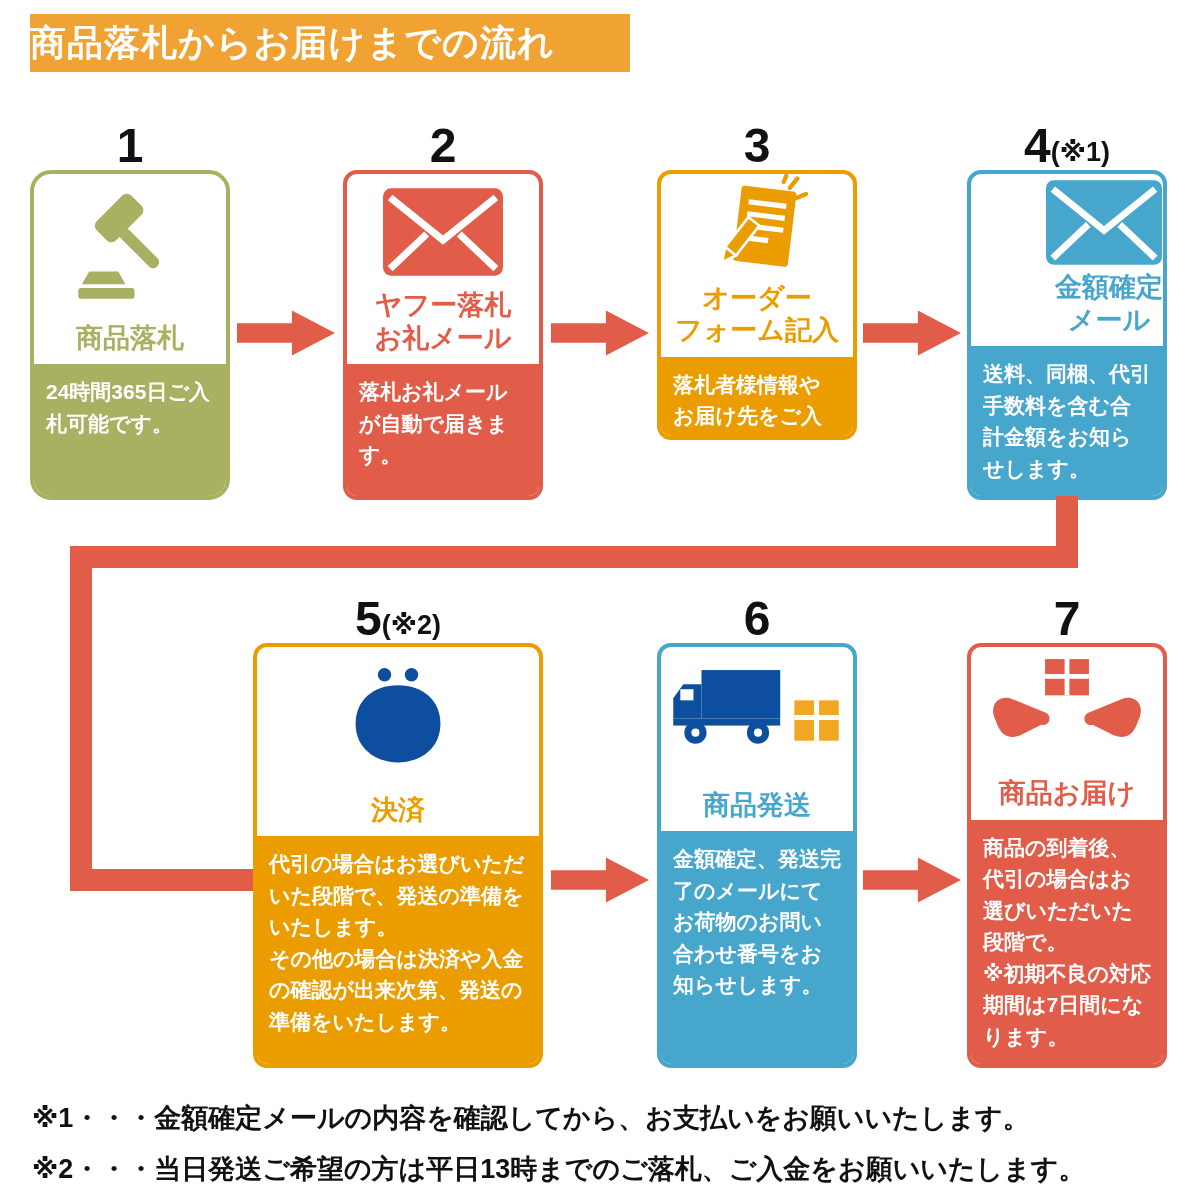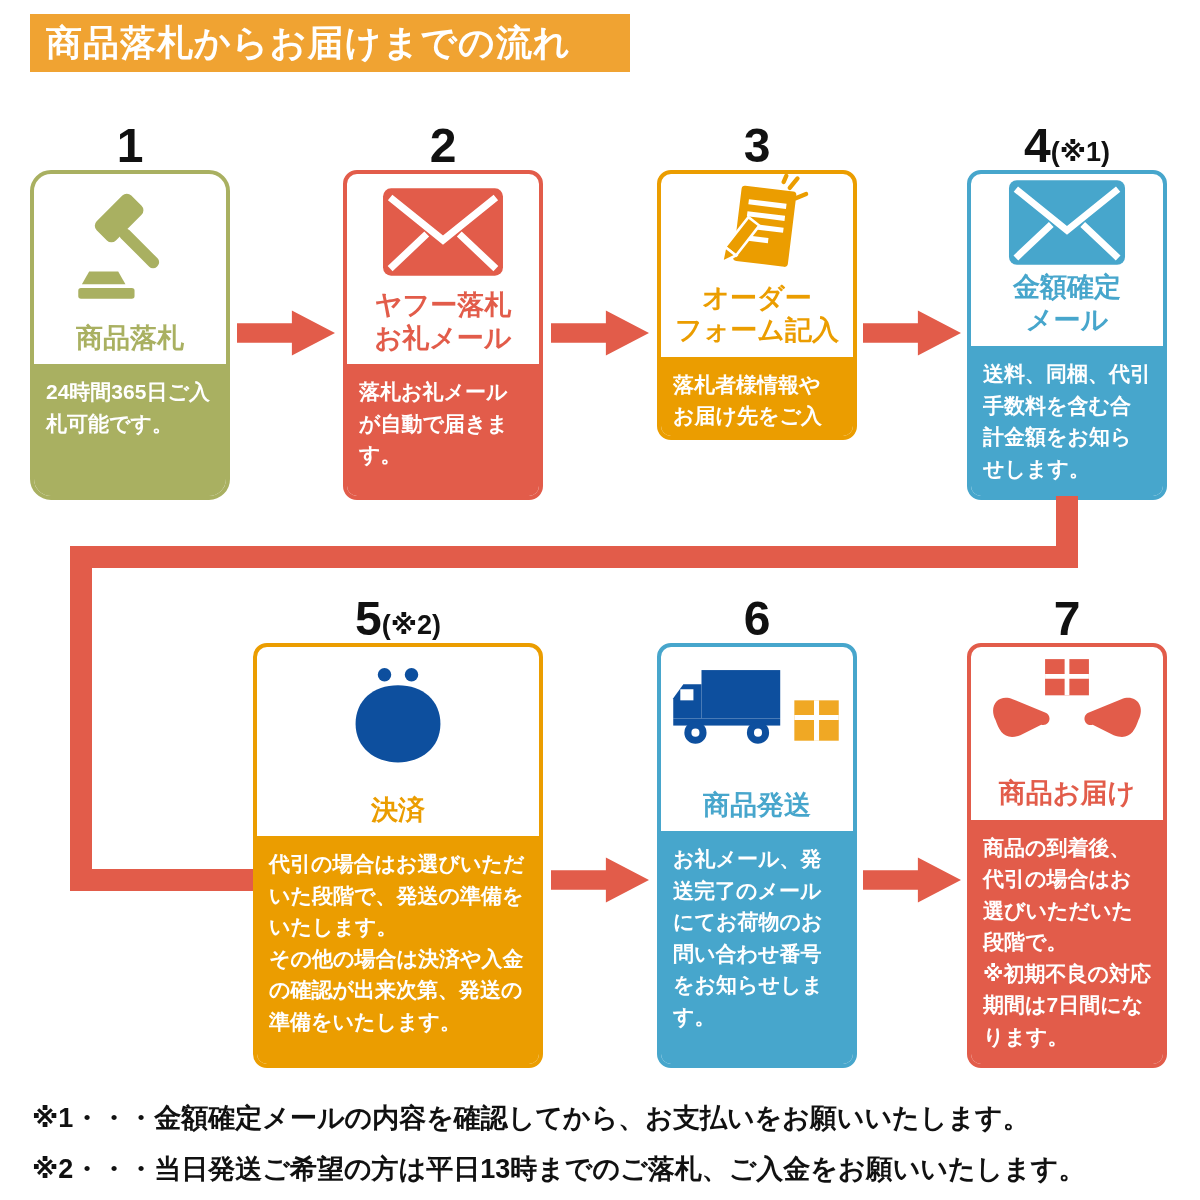--- a/index.html
+++ b/index.html
@@ -1,21 +1,21 @@
 <!DOCTYPE html>
 <html><head>
 <meta charset="utf-8">
 <style>
   * { margin: 0; padding: 0; box-sizing: border-box; }
   body { background: #ffffff; font-family: "Liberation Sans", "DejaVu Sans", sans-serif; }
   .canvas { position: relative; width: 1200px; height: 1200px; background: #ffffff; overflow: hidden; }
 
   .header {
     position: absolute; left: 30px; top: 14px; width: 600px; height: 58px;
-    background: var(--c); display: flex; align-items: center; padding-left: 16px;
+    background: var(--c); display: flex; align-items: center; 
   }
   .header .title-text { color: #ffffff; font-size: 36px; font-weight: 700; letter-spacing: 1px; }
 
   .step { position: absolute; }
   .num {
     height: 62px; display: flex; align-items: flex-end; justify-content: center;
     color: #111111; font-weight: 700;
   }
   .num .n { font-size: 48px; line-height: 1; }
   .num .note { font-size: 27px; line-height: 1.25; }
@@ -119,21 +119,21 @@
 フォーム記入</div>
       <div class="box-desc" style="min-height:132px;">落札者様情報やお届け先をご入力ください。</div>
     </div>
   </div>
 
   <div class="step" style="left: 967px; top: 108px; width: 200px; --c: #47A6CC; color: rgb(71, 166, 204);">
     <div class="num">
       <span class="n">4</span>
         <span class="note">(※1)</span>
     </div>
-    <div class="box" style="height:330px;">
+    <div class="box" style="height:330px;align-items:flex-end;">
       <div class="icon-area">
         <svg viewBox="0 0 120 88" width="118" height="87">
           <rect x="1" y="1" width="118" height="86" rx="8" fill="currentColor"></rect>
           <path d="M8 10 L60 52 L112 10" fill="none" stroke="#ffffff" stroke-width="7"></path>
           <path d="M8 80 L44 46 M112 80 L76 46" fill="none" stroke="#ffffff" stroke-width="7"></path>
         </svg>
       </div>
       <div class="box-title">金額確定
 メール</div>
       <div class="box-desc" style="min-height:132px;">送料、同梱、代引手数料を含む合計金額をお知らせします。</div>
@@ -196,21 +196,21 @@
             <circle cx="86" cy="70" r="11"></circle>
           </g>
           <rect x="9" y="27" width="13" height="11" fill="#ffffff"></rect>
           <circle cx="24" cy="70" r="4" fill="#ffffff"></circle>
           <circle cx="86" cy="70" r="4" fill="#ffffff"></circle>
           <rect x="122" y="38" width="44" height="40" fill="#F0A824"></rect>
           <path d="M144 38 V78 M122 55 H166" stroke="#ffffff" stroke-width="5" fill="none"></path>
         </svg>
       </div>
       <div class="box-title">商品発送</div>
-      <div class="box-desc" style="min-height:233px;">お礼メール、発送完了のメールにてお荷物のお問い合わせ番号をお知らせします。</div>
+      <div class="box-desc" style="min-height:233px;">金額確定、発送完了のメールにてお荷物のお問い合わせ番号をお知らせします。</div>
     </div>
   </div>
 
   <div class="step" style="left: 967px; top: 581px; width: 200px; --c: #E25C4A; color: rgb(226, 92, 74);">
     <div class="num">
       <span class="n">7</span>
         <span class="note"></span>
     </div>
     <div class="box" style="height:425px;">
       <div class="icon-area">

